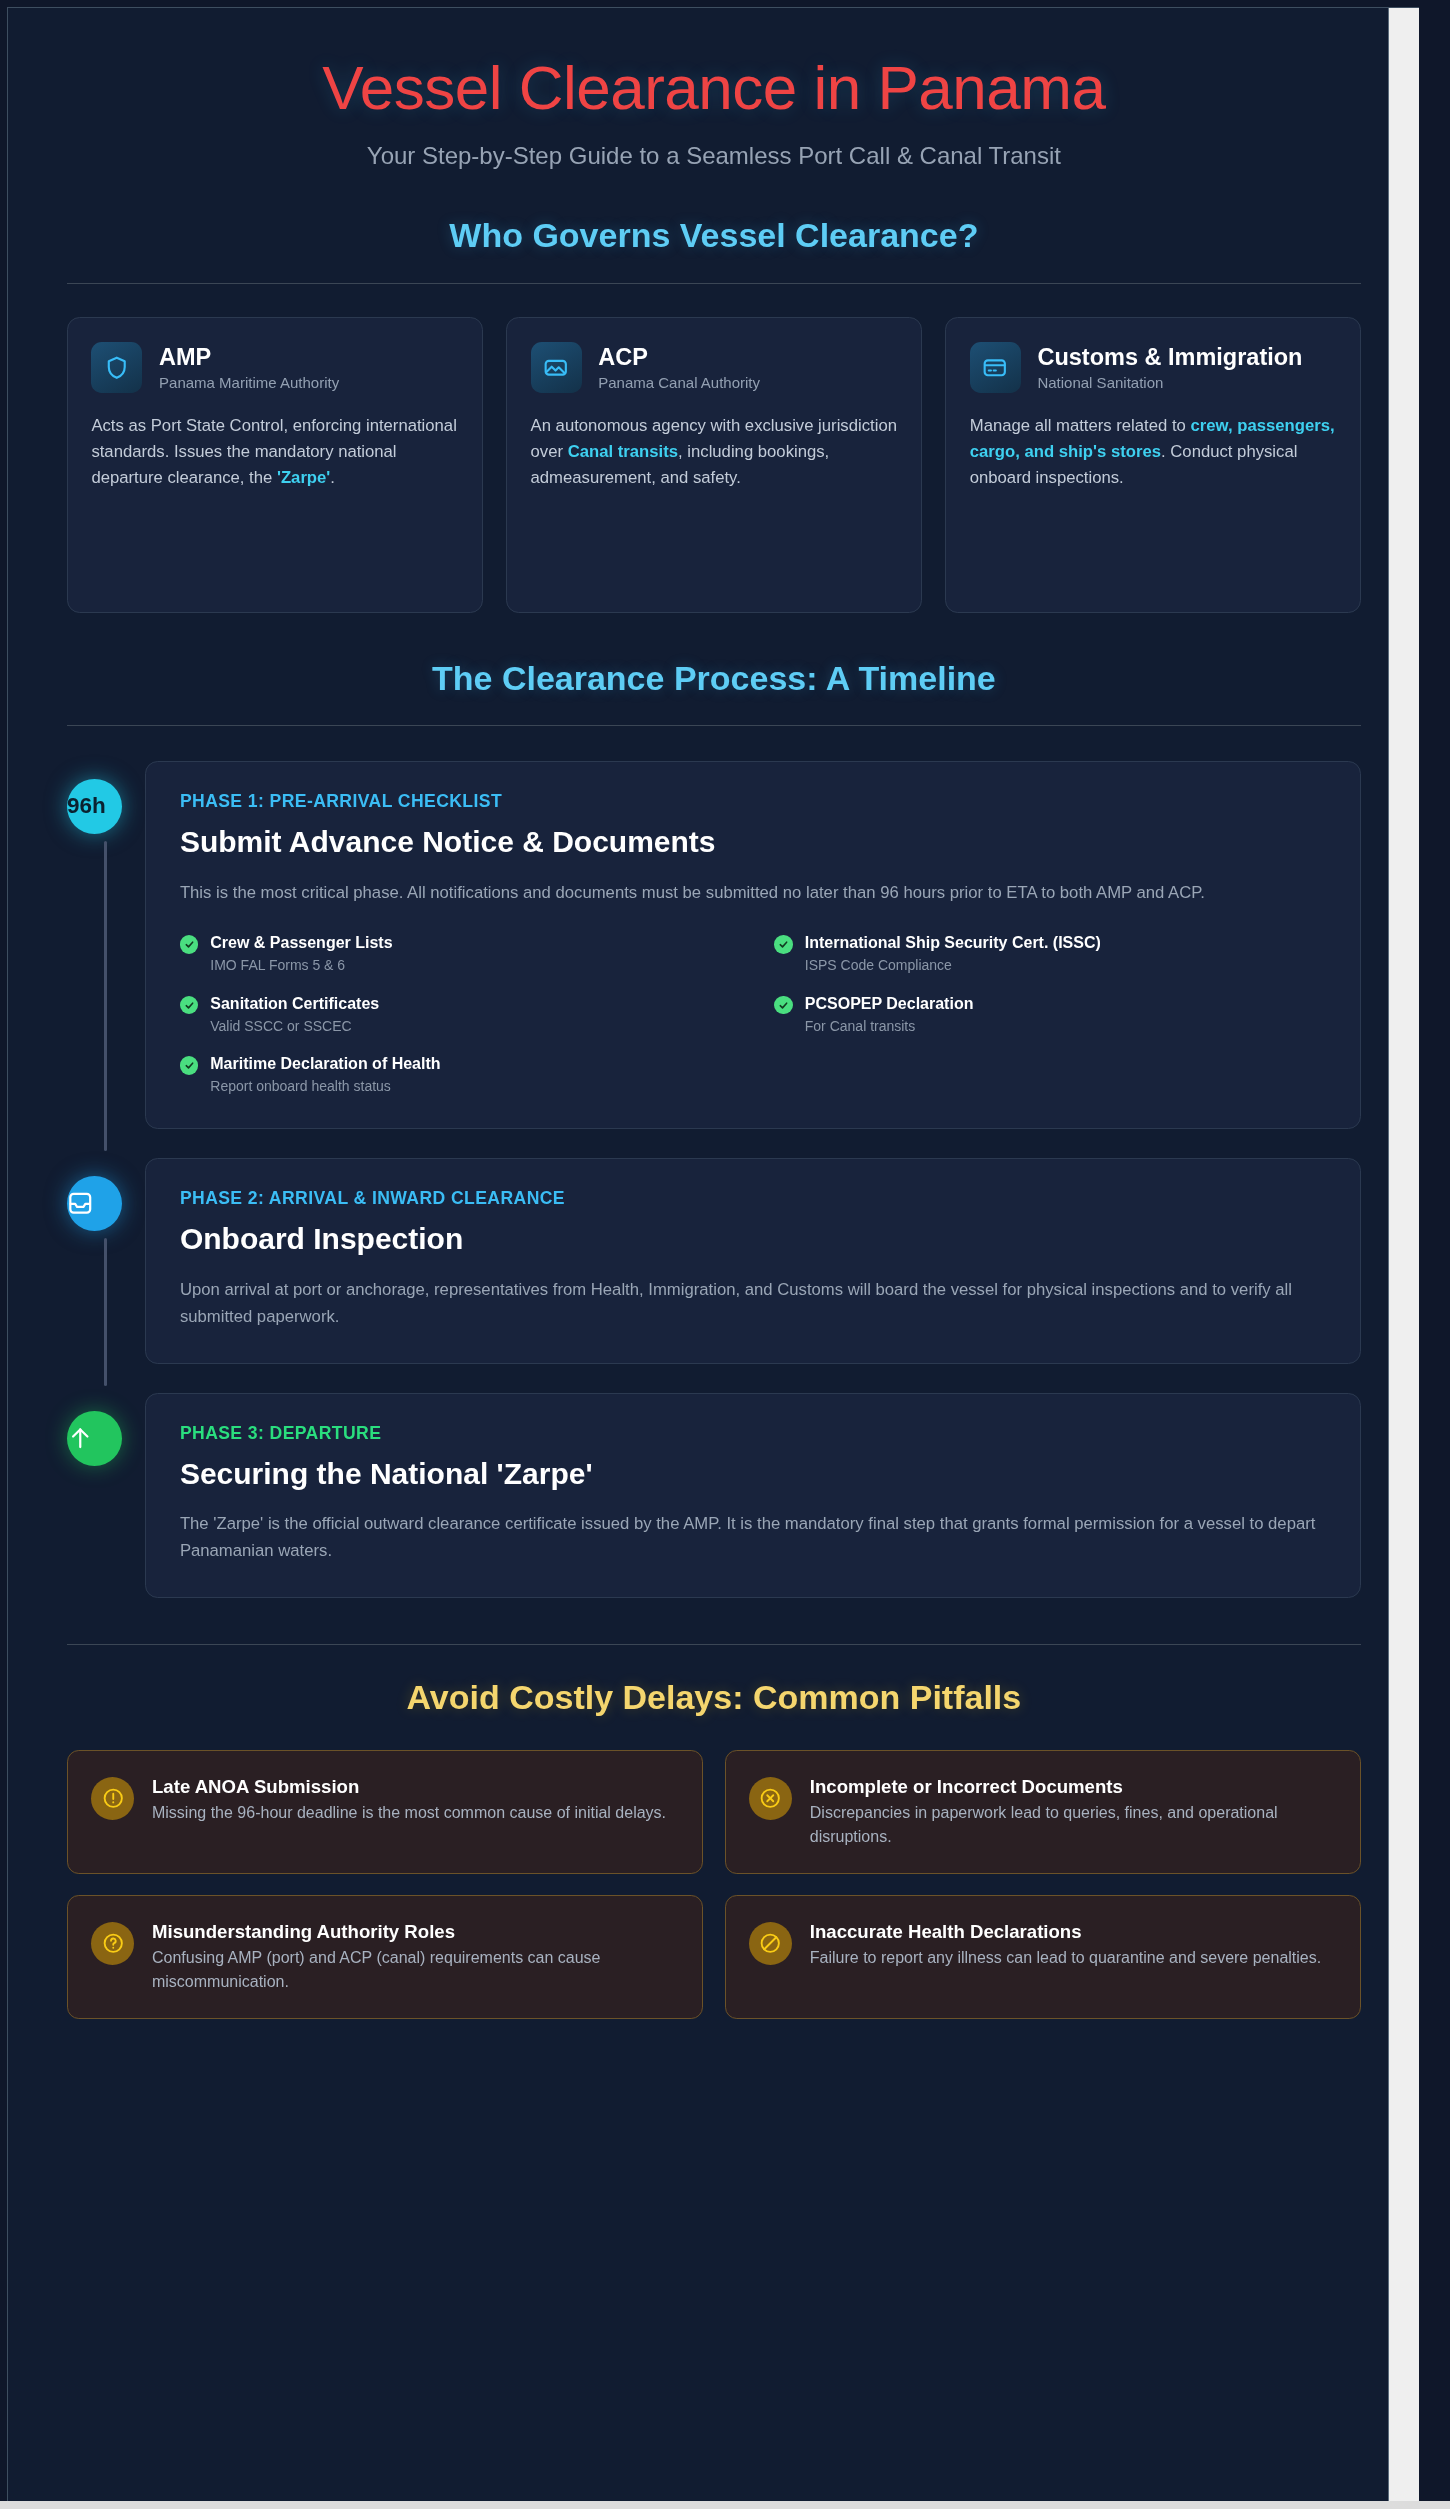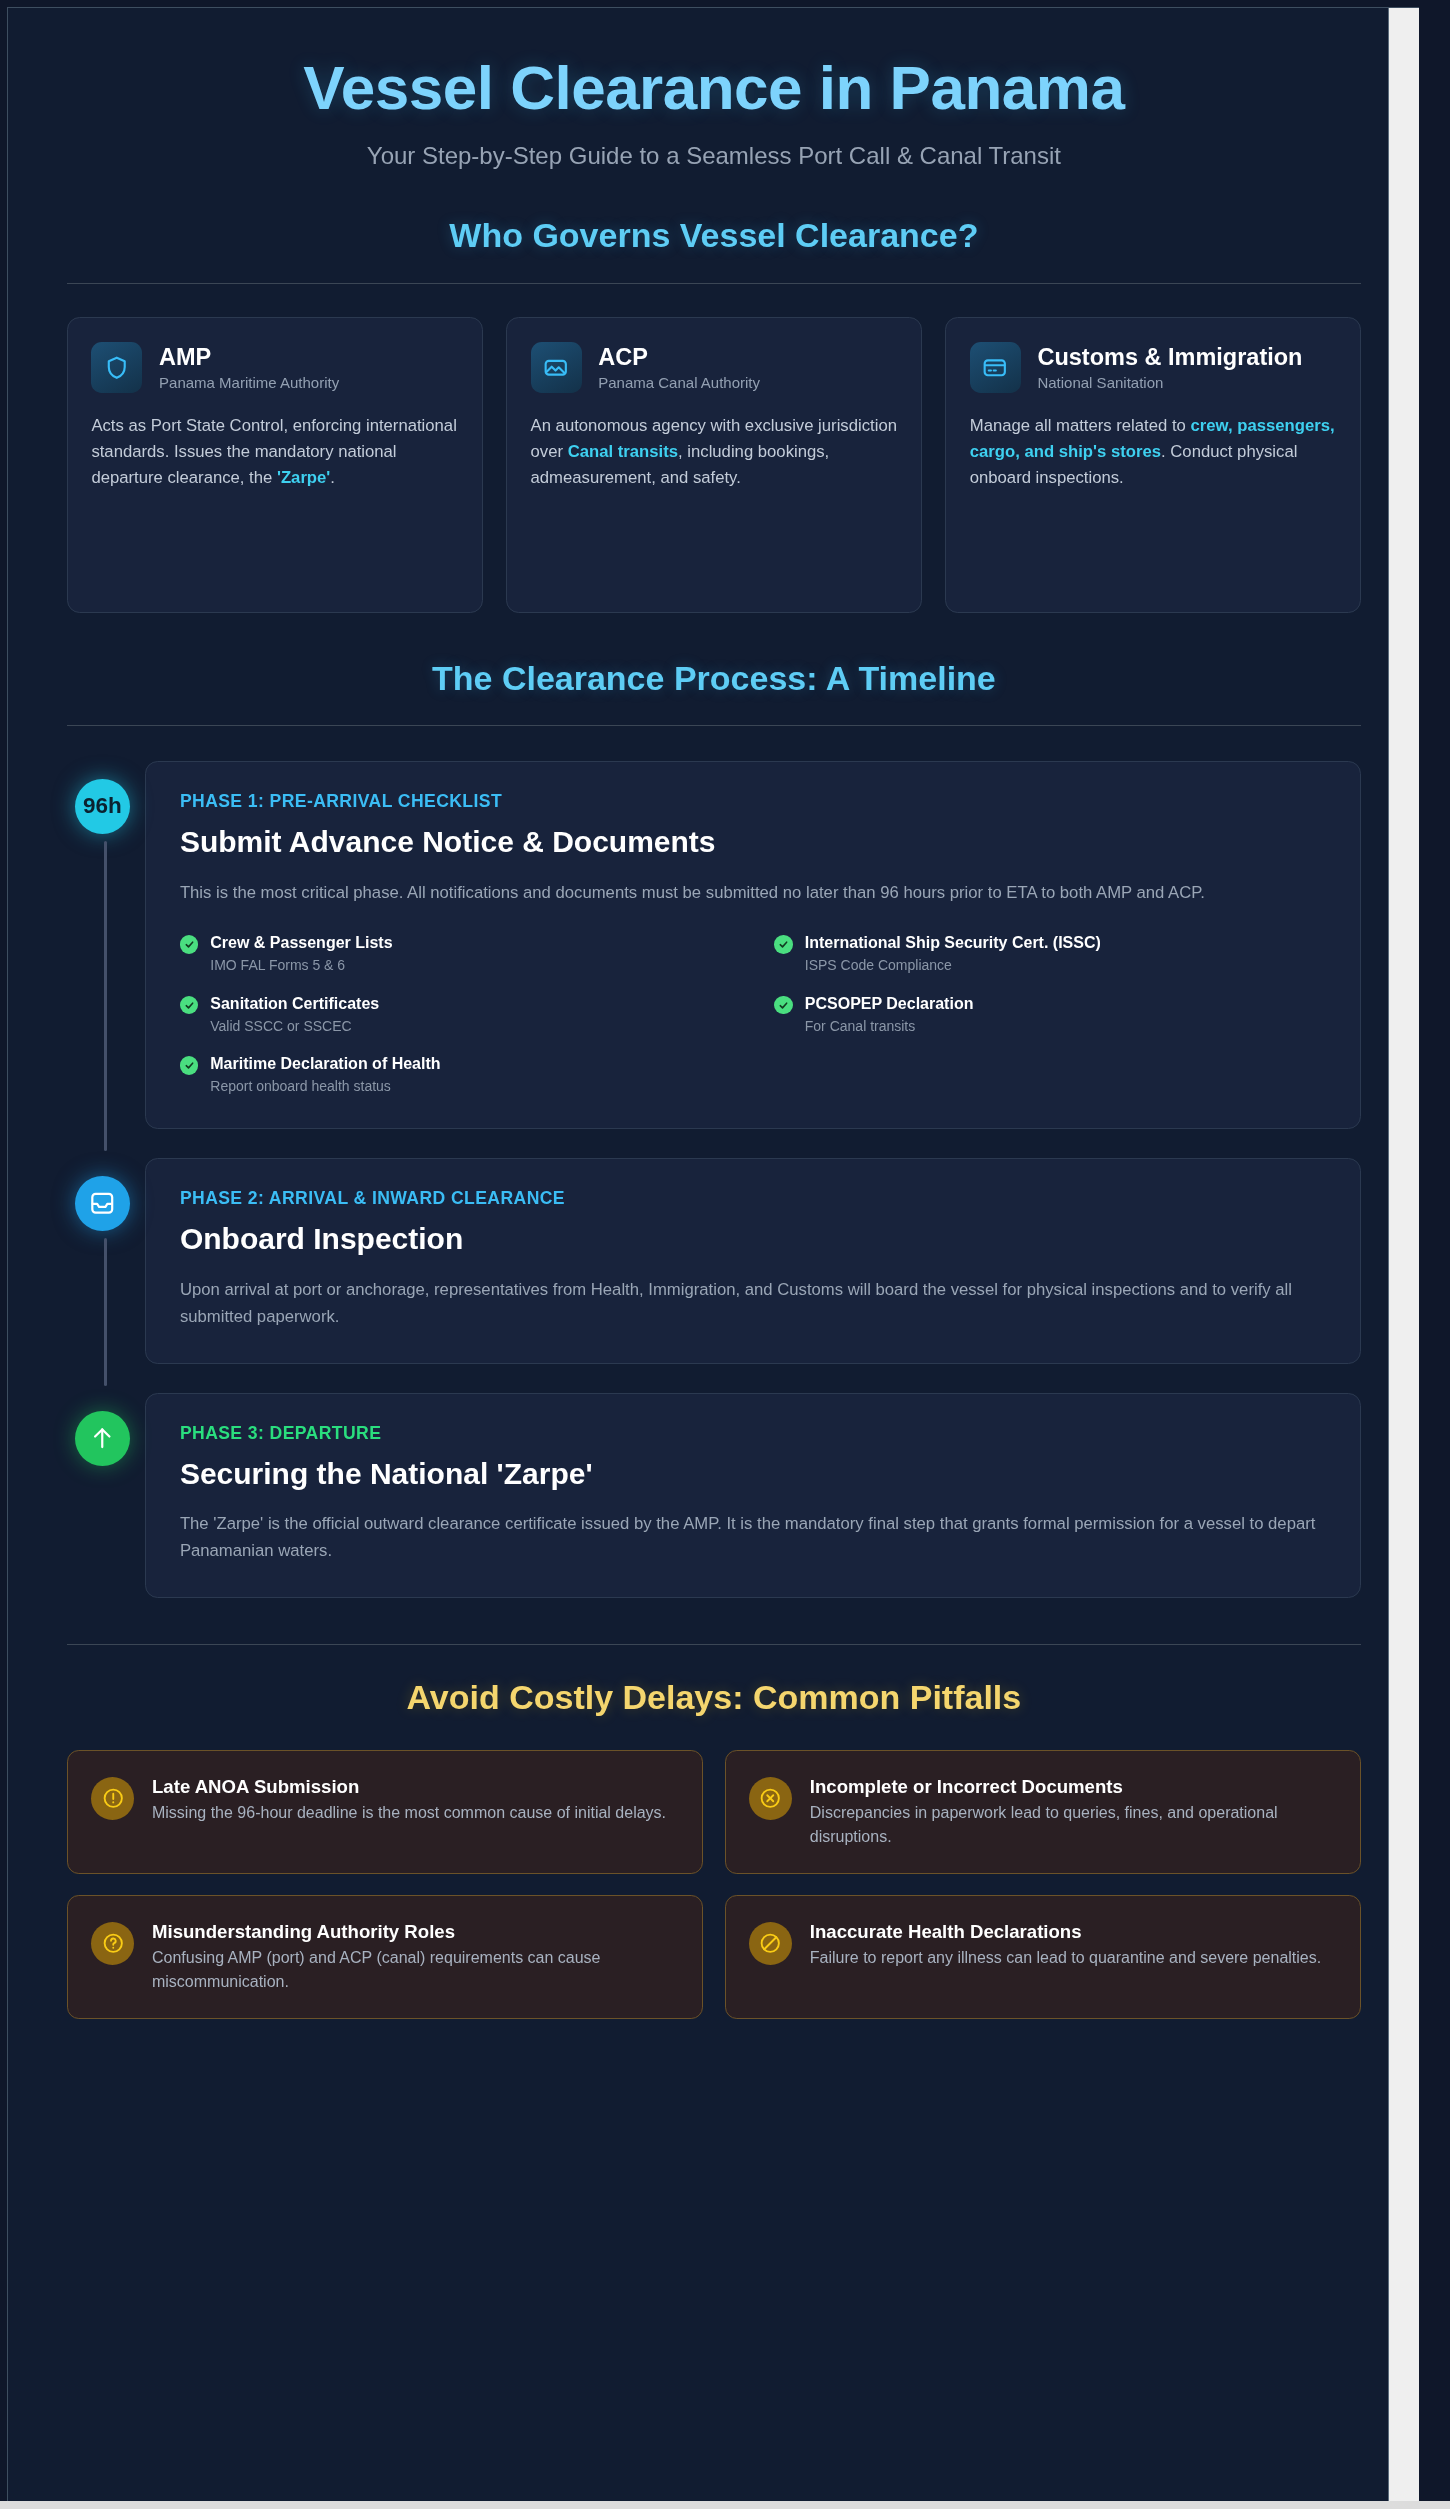--- a/index.html
+++ b/index.html
@@ -37,22 +37,22 @@
     left:0; bottom:0;
     width:1451px; height:7.8px;
     background:#dcdcdc;
   }
   .content { width:1412px; padding:0 59px; }
 
   
   .hero { padding-top:47px; text-align:center; }
   .hero h1 {
     font-size:62px;
-    font-weight:bold;
-    color:#7dd3fc;
+    font-weight:normal;
+    color:#ef4444;
     letter-spacing:-0.5px;
     line-height:1.08;
     text-shadow:0 0 17.6px rgba(56,189,248,0.22);
   }
   .hero .sub {
     margin-top:20.6px;
     font-size:24px;
     color:#97a3b4;
     font-weight:400;
   }
@@ -119,24 +119,24 @@
 
   
   .timeline { margin-top:35px; position:relative; }
   .tl-row { display:flex; position:relative; margin-bottom:29px; }
   .tl-row:last-child { margin-bottom:0; }
   .tl-rail {
     width:78px; flex:0 0 78px; position:relative;
   }
   .tl-marker {
     position:absolute;
-    left:8px; top:17.6px;
+    left:0; top:17.6px;
     width:55px; height:55px;
     border-radius:50%;
-    display:flex; align-items:center; justify-content:center;
+    display:flex; align-items:center; justify-content:flex-start;
   }
   .tl-marker.cyan {
     background:#22C9E5;
     box-shadow:0 0 21.6px rgba(34,201,229,0.5);
     color:#0b2230;
     font-size:22.5px; font-weight:bold;
   }
   .tl-marker.blue {
     background:#1FA2E8;
     box-shadow:0 0 21.6px rgba(31,162,232,0.5);

